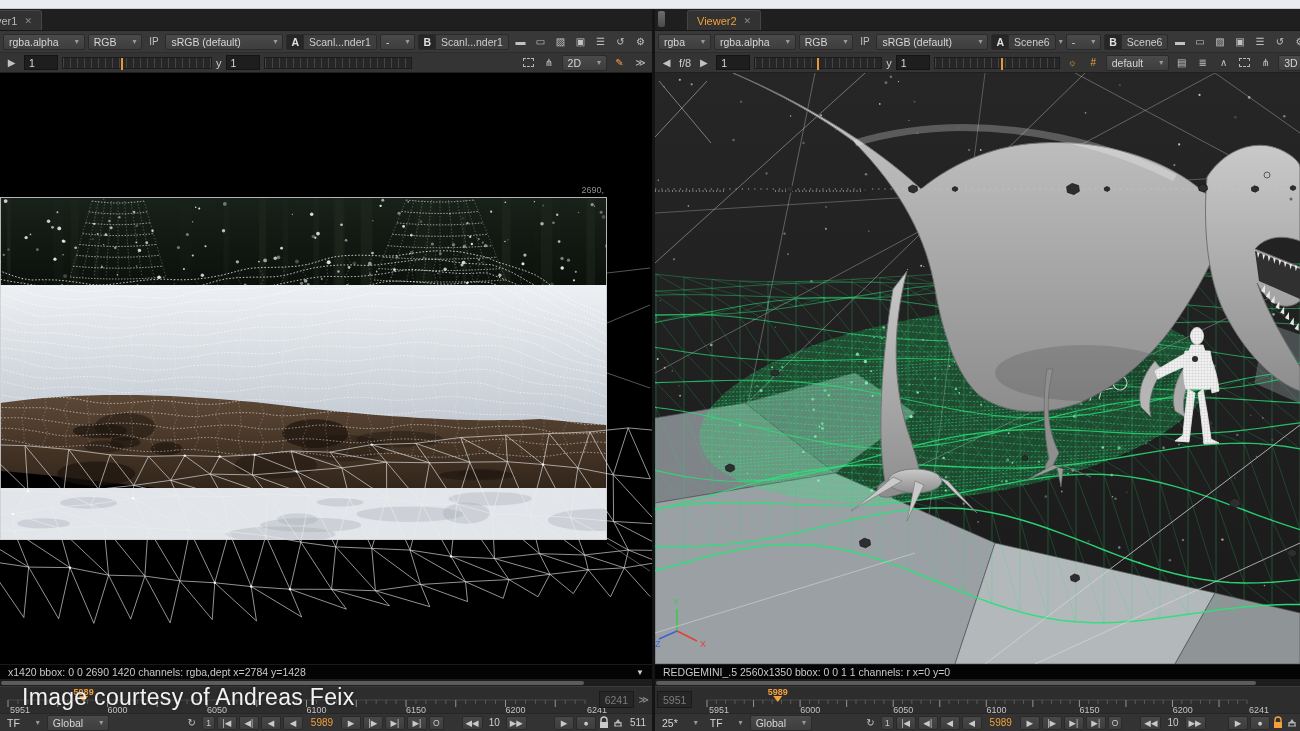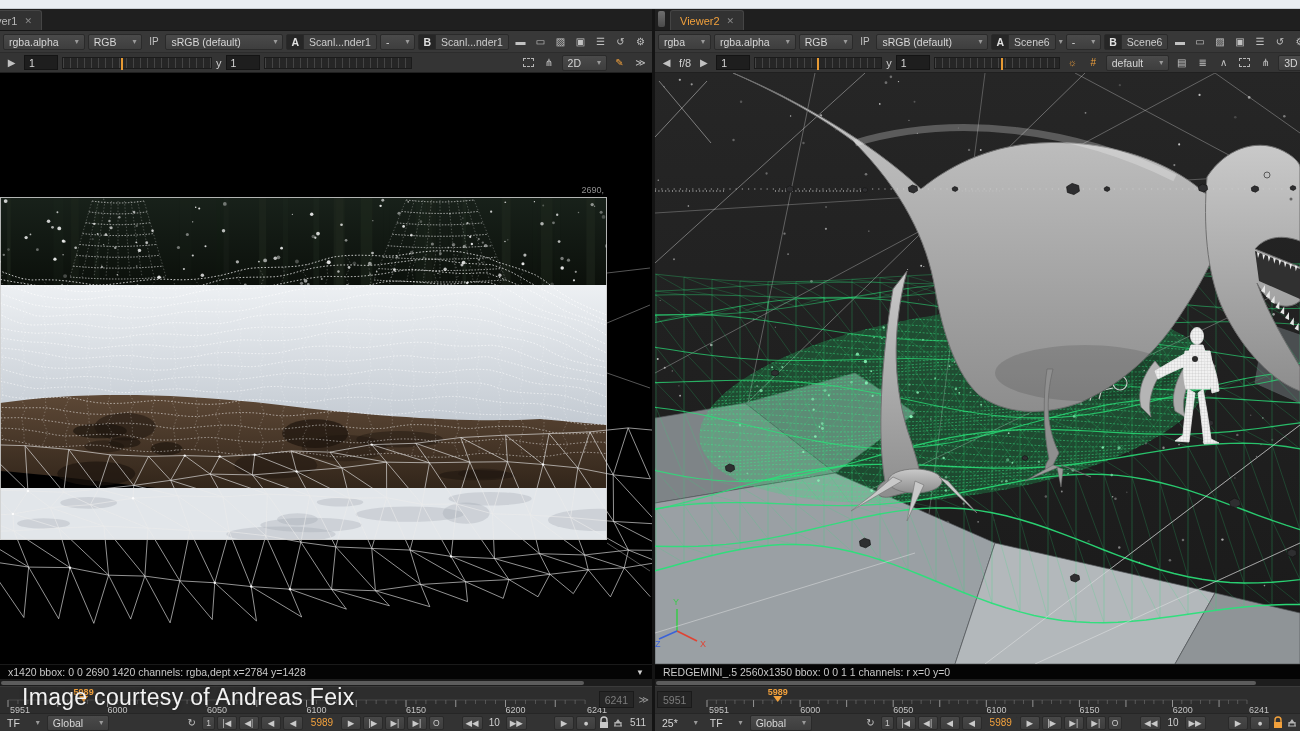--- a/index.html
+++ b/index.html
@@ -6,21 +6,21 @@
   *{box-sizing:border-box;}
   .screen{position:relative;width:1300px;height:731px;overflow:hidden;background:#000;
     font-family:"Liberation Sans",sans-serif;color:#cfcfcf;font-size:11px;}
   .topstrip{position:absolute;left:0;top:0;width:1300px;height:9px;background:#e9edf2;border-bottom:1px solid #c9ced4;}
   .panel{position:absolute;top:9px;height:722px;overflow:hidden;background:#2b2b2b;}
   .panel.left{left:0;width:652px;}
   .panel.right{left:655px;width:645px;}
   .divider{position:absolute;top:9px;left:652px;width:3px;height:722px;background:#141414;}
   
   .tabbar{height:22px;background:#1f1f1f;display:flex;align-items:flex-end;border-bottom:1px solid #161616;}
-  .tab{height:20px;display:flex;align-items:center;gap:7px;padding:0 9px;background:#323232;border:1px solid #454545;border-bottom:none;border-radius:3px 3px 0 0;margin-left:2px;}
+  .tab{height:20px;display:flex;align-items:center;gap:7px;padding:0 9px;background:#323232;border:1px solid #454545;border-bottom:none;border-radius:3px 3px 0 0;margin-left:19px;}
   .tab .tabname{color:#b8b8b8;font-size:11px;}
   .tab .tabname.active{color:#f2a13c;}
   .tabclose{color:#8a8a8a;font-size:9px;}
   .grip{width:7px;height:16px;margin:0 3px 1px 3px;background:linear-gradient(#6d6d6d,#4a4a4a);border-radius:2px;align-self:center;}
   
   .row{display:flex;align-items:center;white-space:nowrap;overflow:hidden;background:#383838;}
   .r1{height:22px;border-bottom:1px solid #2c2c2c;padding:0 3px;gap:3px;}
   .r2{height:20px;border-bottom:1px solid #202020;padding:0 3px;gap:4px;background:#343434;}
   .dd{display:inline-flex;align-items:center;gap:16px;height:16px;padding:0 5px;background:linear-gradient(#4a4a4a,#3e3e3e);border:1px solid #2a2a2a;border-radius:2px;color:#d6d6d6;font-size:10.5px;}
   .caret{font-size:8px;color:#9a9a9a;}

